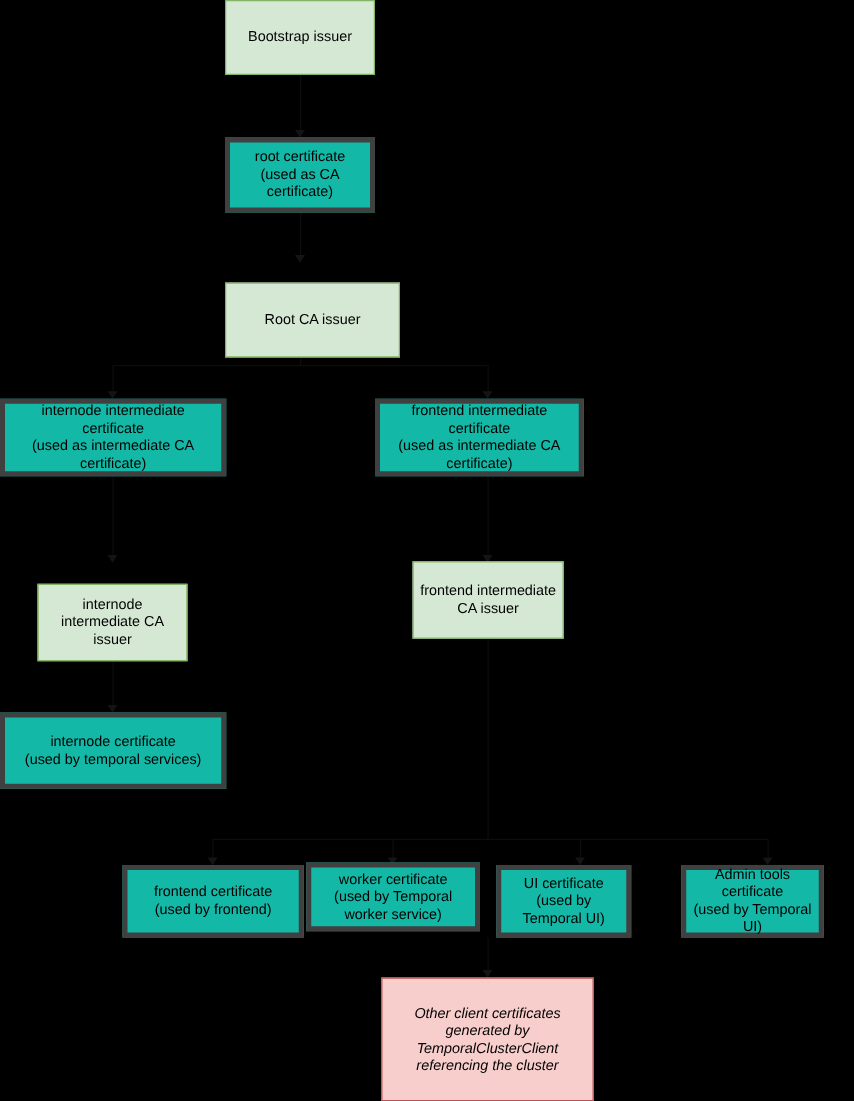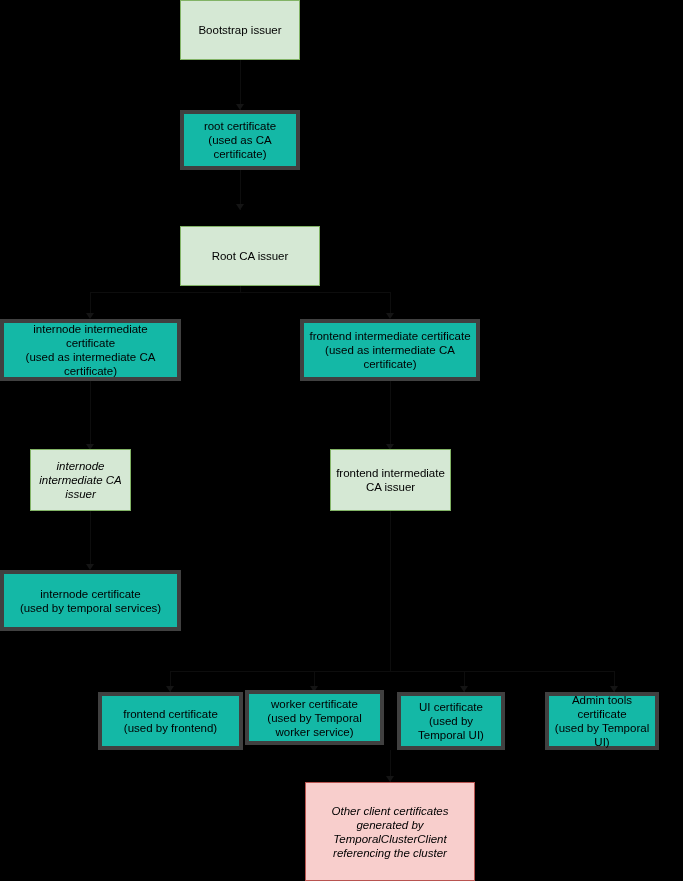--- a/index.html
+++ b/index.html
@@ -108,25 +108,25 @@
   <div class="node cert" style="left:180px; top:110px; width:120px; height:60px;">root certificate
 (used as CA
 certificate)</div>
 
   <div class="node issuer" style="left:180px; top:210px; width:140px; height:60px;margin-top:16px;">Root CA issuer</div>
 
   <div class="node cert clip-left" style="left:0px; top:319px; width:181px; height:62px;">internode intermediate certificate
 (used as intermediate CA
 certificate)</div>
 
-  <div class="node cert" style="left:300px; top:319px; width:180px; height:62px;">frontend intermediate certificate
+  <div class="node cert" style="left:300px; top:319px; width:167px; height:62px;">frontend intermediate certificate
 (used as intermediate CA
 certificate)</div>
 
-  <div class="node issuer" style="left:30px; top:449px; width:101px; height:62px;font-style:italic;">internode
+  <div class="node issuer" style="left:30px; top:467px; width:120px; height:62px;">internode
 intermediate CA
 issuer</div>
 
   <div class="node cert clip-left" style="left:0px; top:570px; width:181px; height:61px;">internode certificate
 (used by temporal services)</div>
 
   <div class="node issuer" style="left:330px; top:449px; width:121px; height:62px;">frontend intermediate
 CA issuer</div>
 
   <div class="node cert" style="left:98px; top:692px; width:145px; height:58px;">frontend certificate

